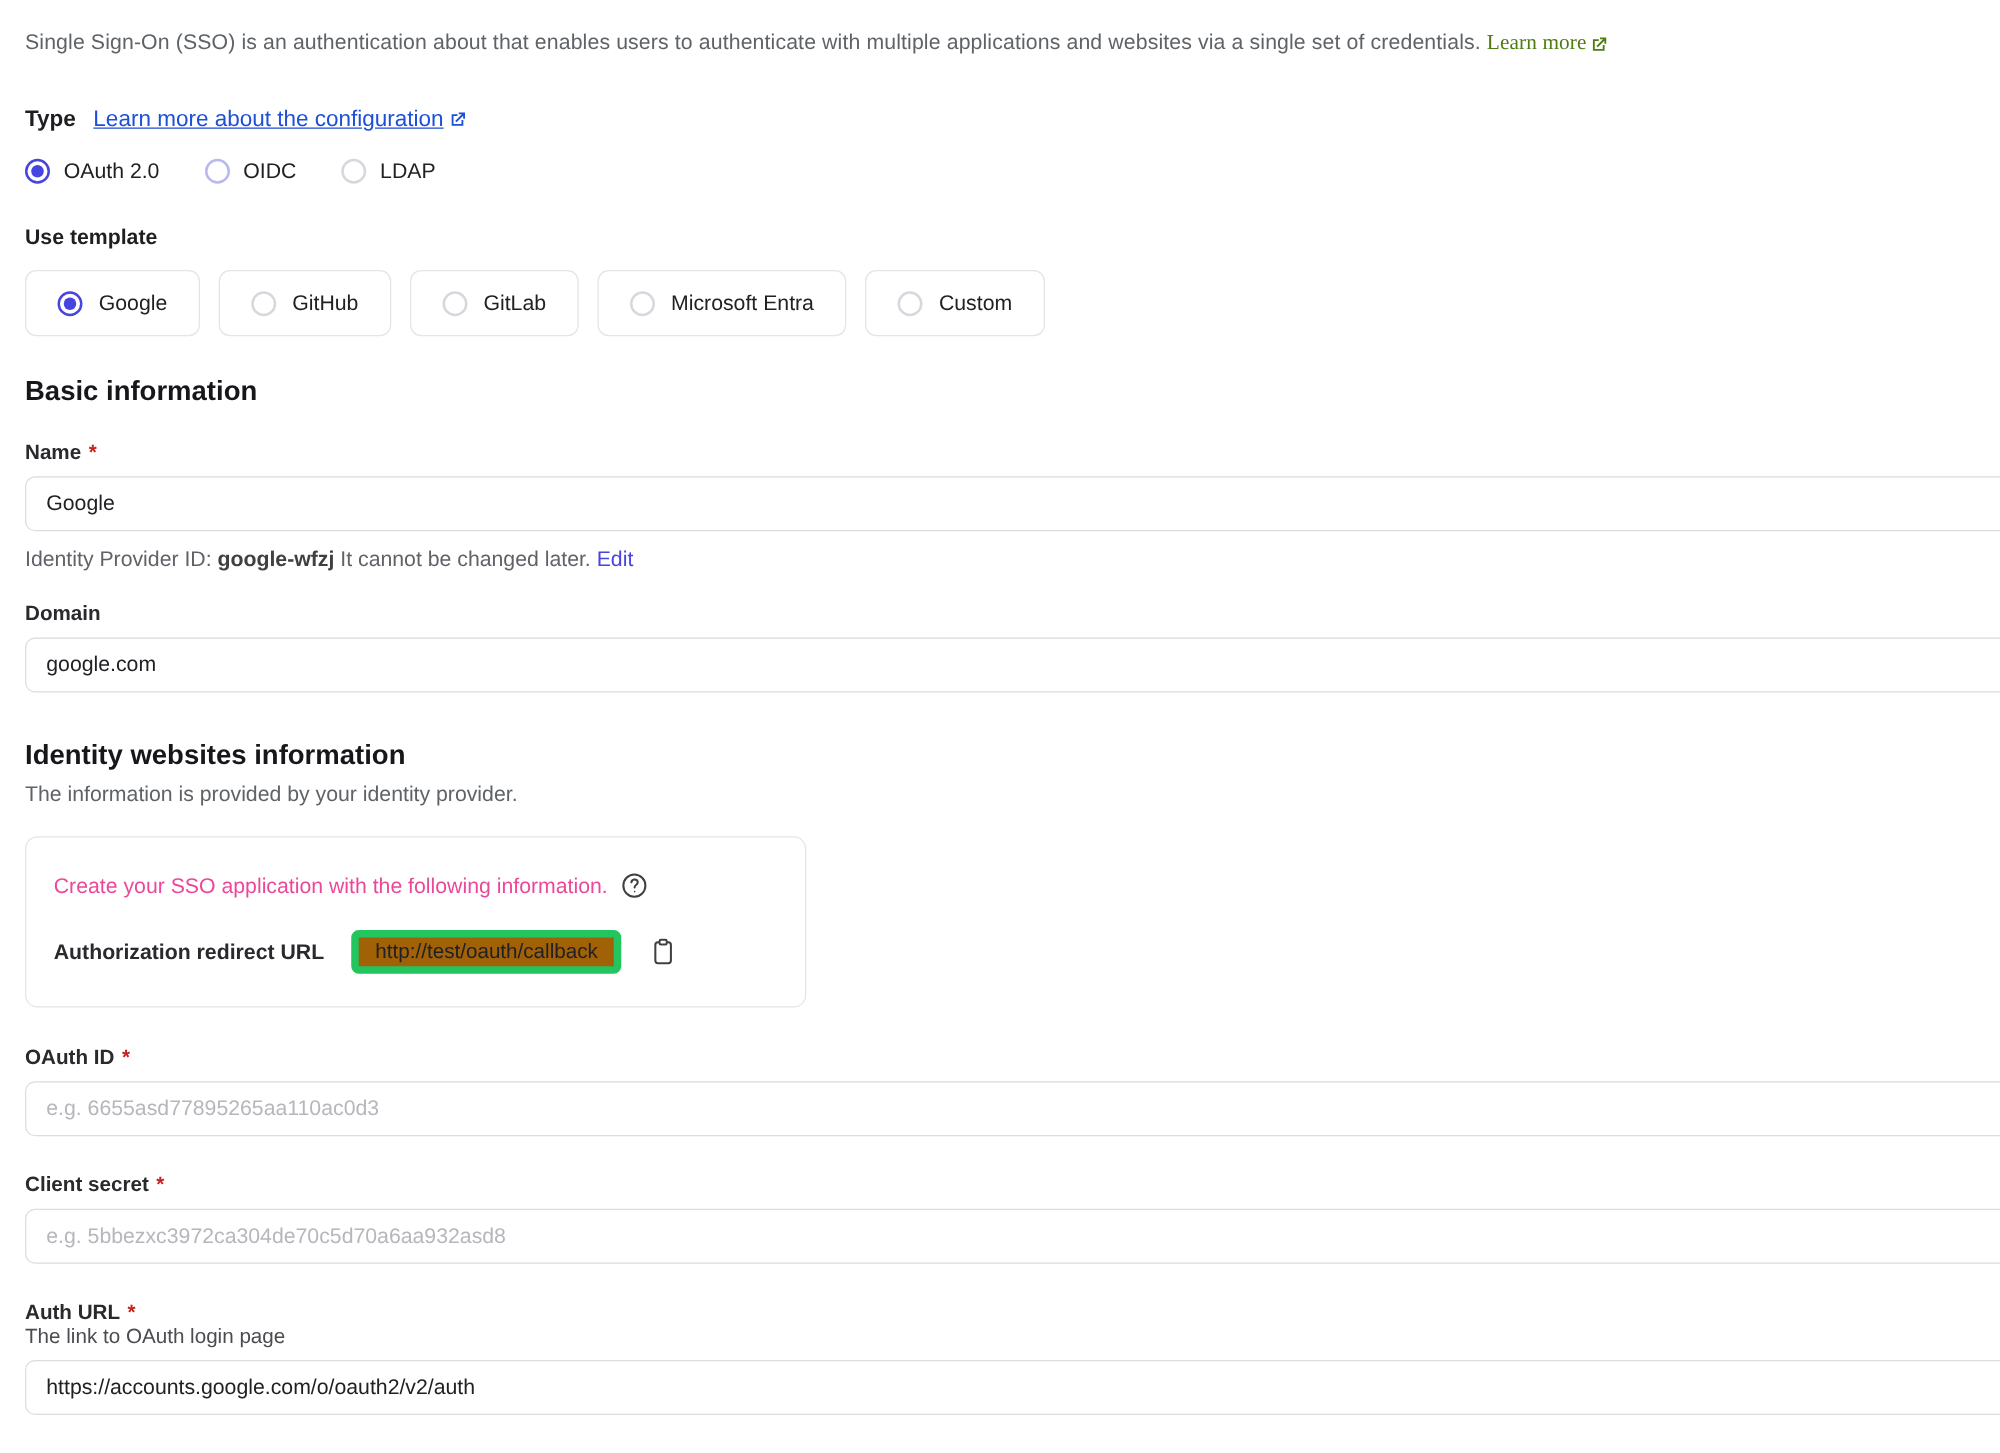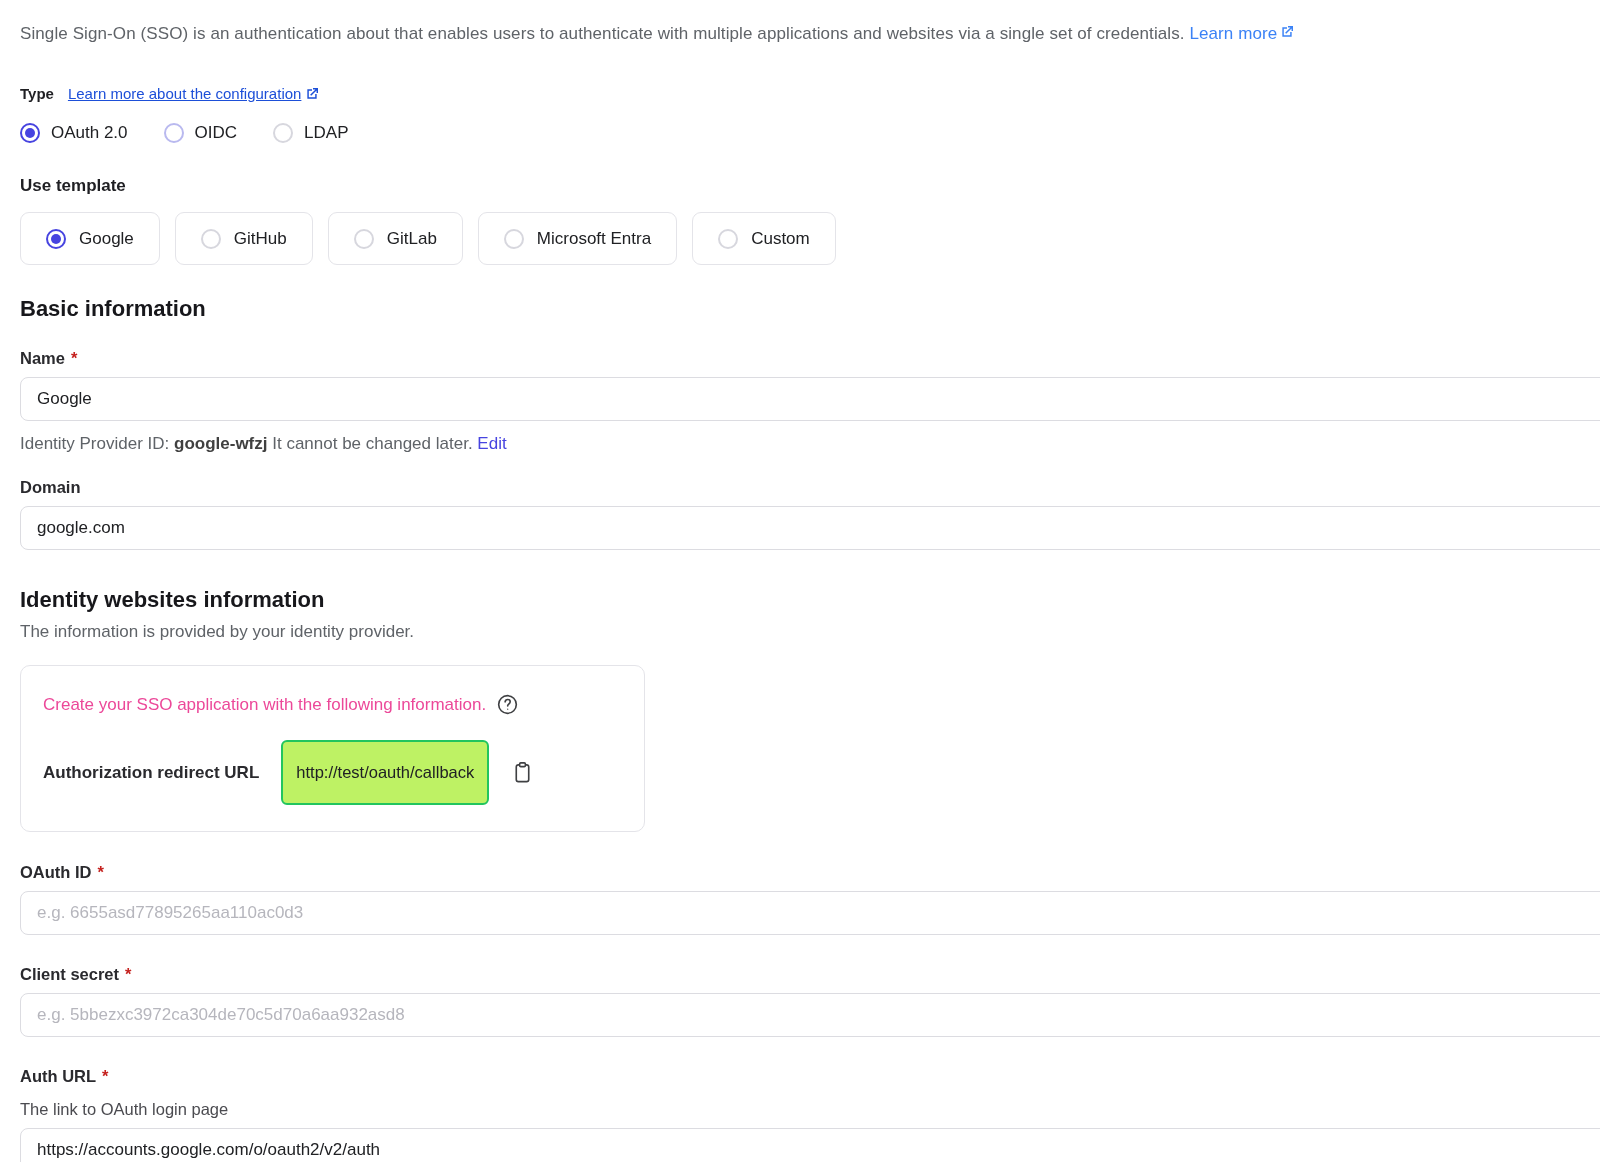--- a/index.html
+++ b/index.html
@@ -7,26 +7,26 @@
   body {
     width: 1600px; height: 1162px; overflow: hidden;
     background: #ffffff;
     font-family: "Liberation Sans", sans-serif;
     color: #202124;
   }
   .page { padding: 24px 0 0 20px; }
 
   
   .intro { font-size: 17px; color: #5f6368; margin: 0 0 41px 0; letter-spacing: .1px; }
-  .link-plain { color: #3b82f6; cursor: pointer; display: inline-flex; align-items: flex-start; gap: 2px; }
+  .link-plain { color: #4d7c0f; cursor: pointer; display: inline-flex; align-items: flex-end; gap: 2px; font-family: Liberation Serif, serif; }
   .link-underline { color: #1d4fd8; text-decoration: underline; cursor: pointer; display: inline-flex; align-items: center; gap: 3px; }
   .ext-icon { display: inline-block; vertical-align: -2px; }
 
   
-  .type-row { display: flex; align-items: center; gap: 14px; font-size: 15px; margin: 0 0 21px 0; }
+  .type-row { display: flex; align-items: center; gap: 14px; font-size: 18px; margin: 0 0 21px 0; }
   .type-label { font-weight: 700; color: #1f1f23; }
 
   
   .radio-row { display: flex; align-items: center; gap: 36px; margin: 0 0 33px 0; }
   .radio-option { display: flex; align-items: center; gap: 11px; font-size: 17px; cursor: pointer; }
   .radio-circle { width: 20px; height: 20px; border-radius: 50%; background: #fff; border: 2px solid #d7d7de; position: relative; flex: 0 0 auto; }
   .radio-circle.tint { border-color: #b9b9ef; }
   .radio-circle.checked { border-color: #4744e0; }
   .radio-circle.checked::after {
     content: ""; position: absolute; left: 50%; top: 50%;
@@ -72,22 +72,22 @@
 
   
   .info-card {
     width: 625px; border: 1px solid #e4e4e9; border-radius: 10px;
     margin: 23px 0 31px 0; padding: 27px 22px 26px 22px; background: #fff;
   }
   .info-card-title { display: flex; align-items: center; gap: 10px; font-size: 17px; color: #ec4899; }
   .redirect-row { display: flex; align-items: center; gap: 22px; margin-top: 24px; }
   .redirect-label { font-size: 17px; font-weight: 700; color: #2a2a2e; }
   .code-chip {
-    background: #bef264; border: 2px solid #22c55e; border-radius: 6px;
-    padding: 21px 13px; font-size: 16.5px; color: #202124; white-space: nowrap;
+    background: #a16207; border: 6px solid #22c55e; border-radius: 6px;
+    padding: 2px 13px; font-size: 16.5px; color: #202124; white-space: nowrap;
   }
   .icon-btn { display: inline-flex; align-items: center; justify-content: center; cursor: pointer; background: none; border: none; padding: 0; }
 </style>
 </head>
 <body>
 
 <div class="page">
 
   <p class="intro">
     <span>Single Sign-On (SSO) is an authentication about that enables users to authenticate with multiple applications and websites via a single set of credentials.</span>
@@ -208,21 +208,21 @@
 
   <div class="field mt-30">
     <p class="field-label">
       <span>Client secret</span>
         <span class="req">*</span>
     </p>
     <input class="text-input" type="text" placeholder="e.g. 5bbezxc3972ca304de70c5d70a6aa932asd8" style="">
   </div>
 
   <div class="field mt-30">
-    <p class="field-label" style="margin-bottom:14px">
+    <p class="field-label" style="margin-bottom:0">
       <span>Auth URL</span>
         <span class="req">*</span>
     </p>
     <p class="field-helper" style="margin-top:0">The link to OAuth login page</p>
     <input class="text-input" type="text" value="https://accounts.google.com/o/oauth2/v2/auth" style="">
   </div>
 
 </div>
 
 </body></html>

